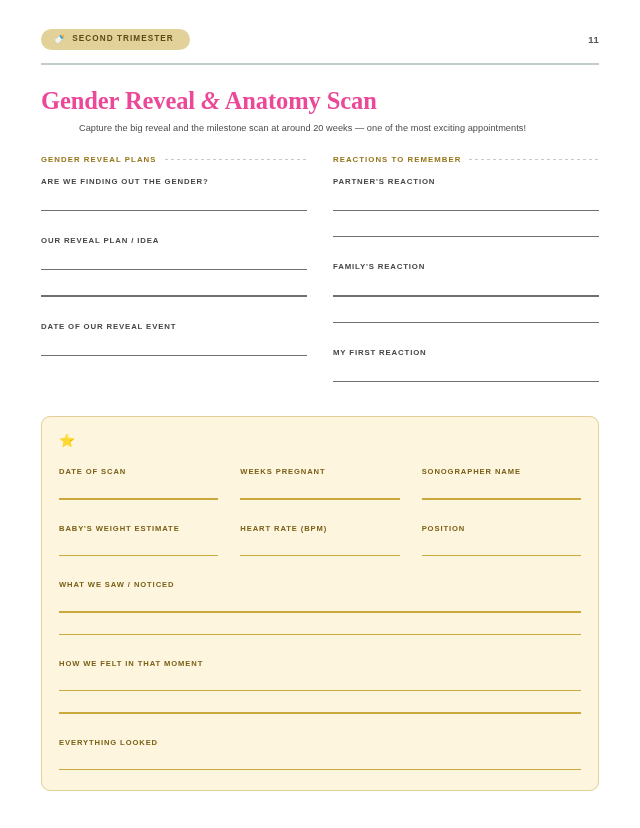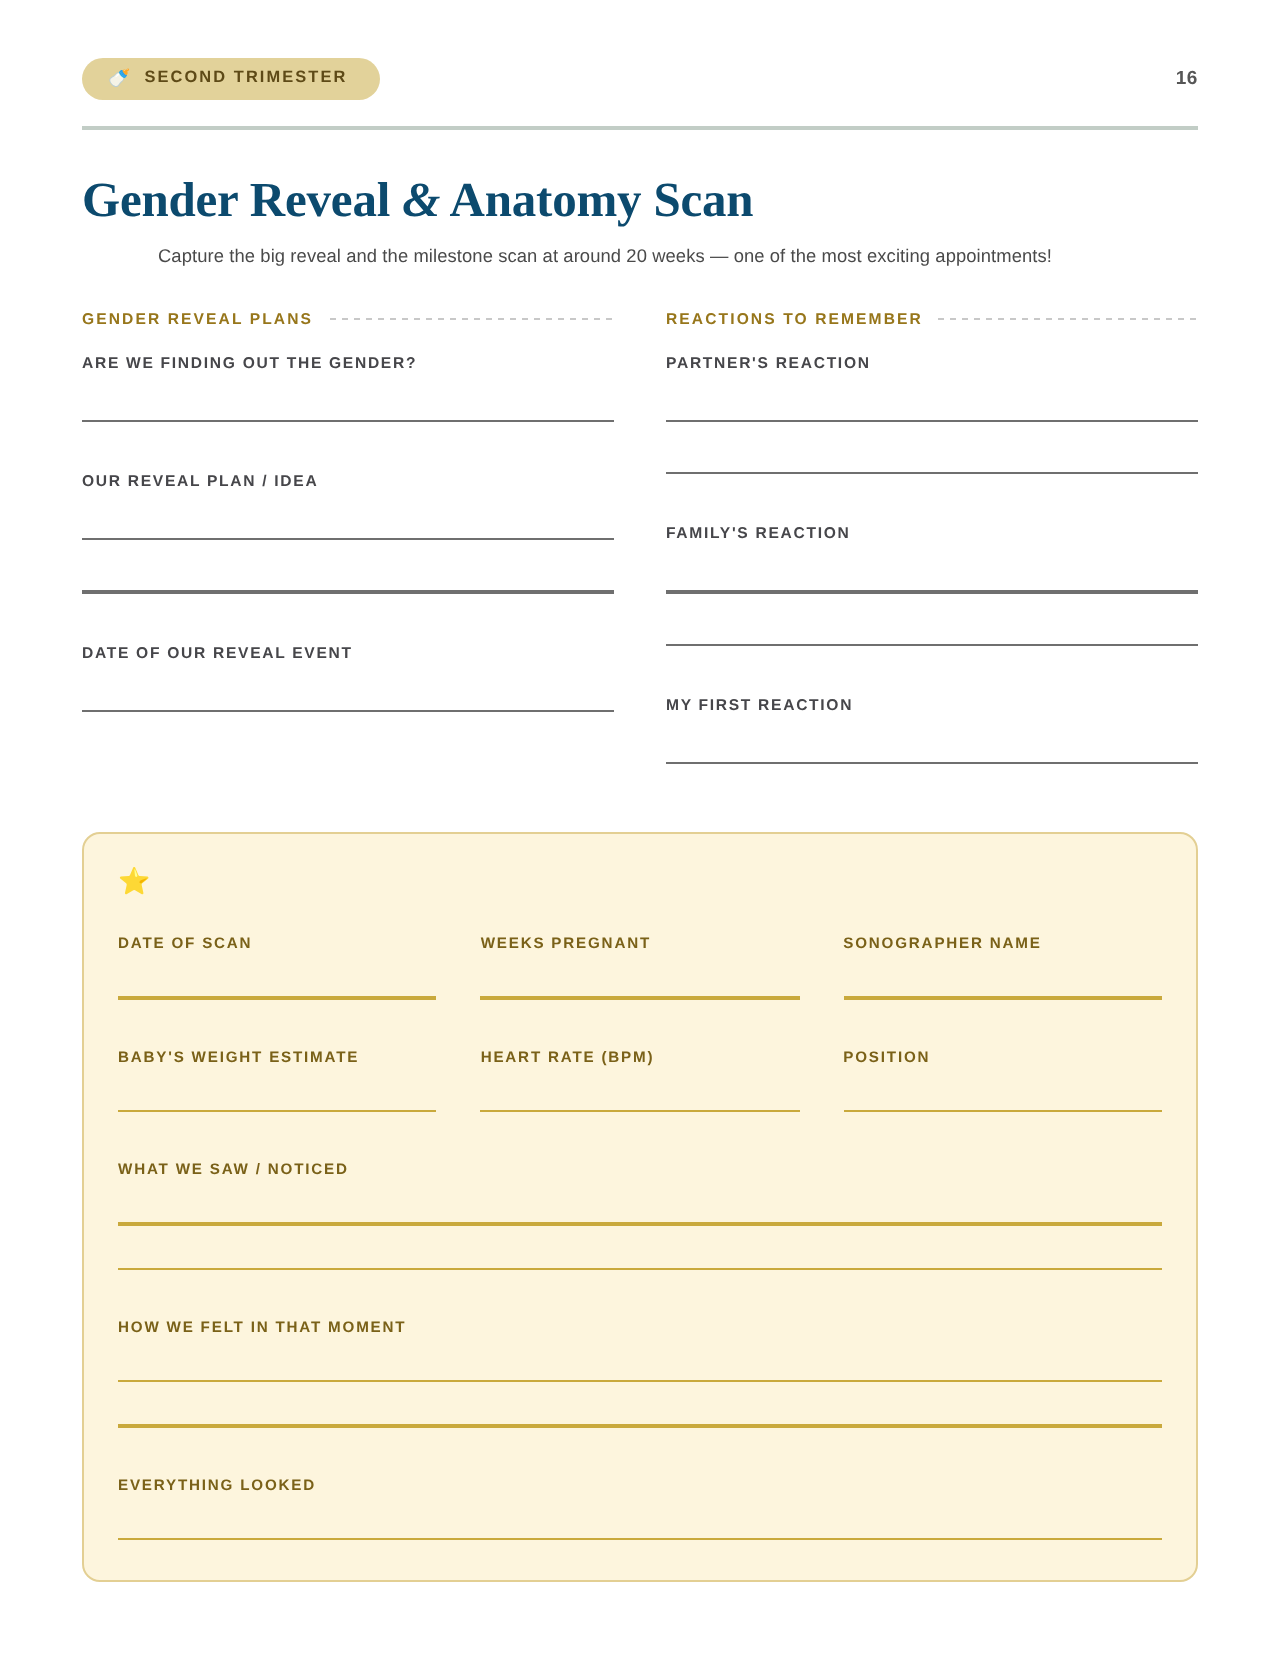--- a/index.html
+++ b/index.html
@@ -56,21 +56,21 @@
     margin-top: 13px;
     height: 1.5px;
     background: #c2cdc6;
   }
 
   
   .title {
     font-family: "Liberation Serif", serif;
     font-size: 24.5px;
     font-weight: bold;
-    color: #0c4a6e;
+    color: #ec4899;
     letter-spacing: -0.1px;
     margin: 22px 0 0 0;
   }
   .title .amp {
     font-style: italic;
   }
   .subtitle {
     font-size: 9.2px;
     color: #4a4a4a;
     margin-top: 8px;
@@ -165,21 +165,21 @@
 </head>
 <body>
 
 <div class="page">
 
   <div class="topbar">
     <div class="badge">
       <span class="badge-icon">🍼</span>
       <span>SECOND TRIMESTER</span>
     </div>
-    <div class="page-num">16</div>
+    <div class="page-num">11</div>
   </div>
   <div class="header-rule"></div>
 
   <h1 class="title"><span>Gender Reveal </span><span class="amp">&amp;</span><span> Anatomy Scan</span></h1>
   <div class="subtitle">Capture the big reveal and the milestone scan at around 20 weeks — one of the most exciting appointments!</div>
 
   <div class="cols">
 
     <div class="col">
       <div class="sec-head">

